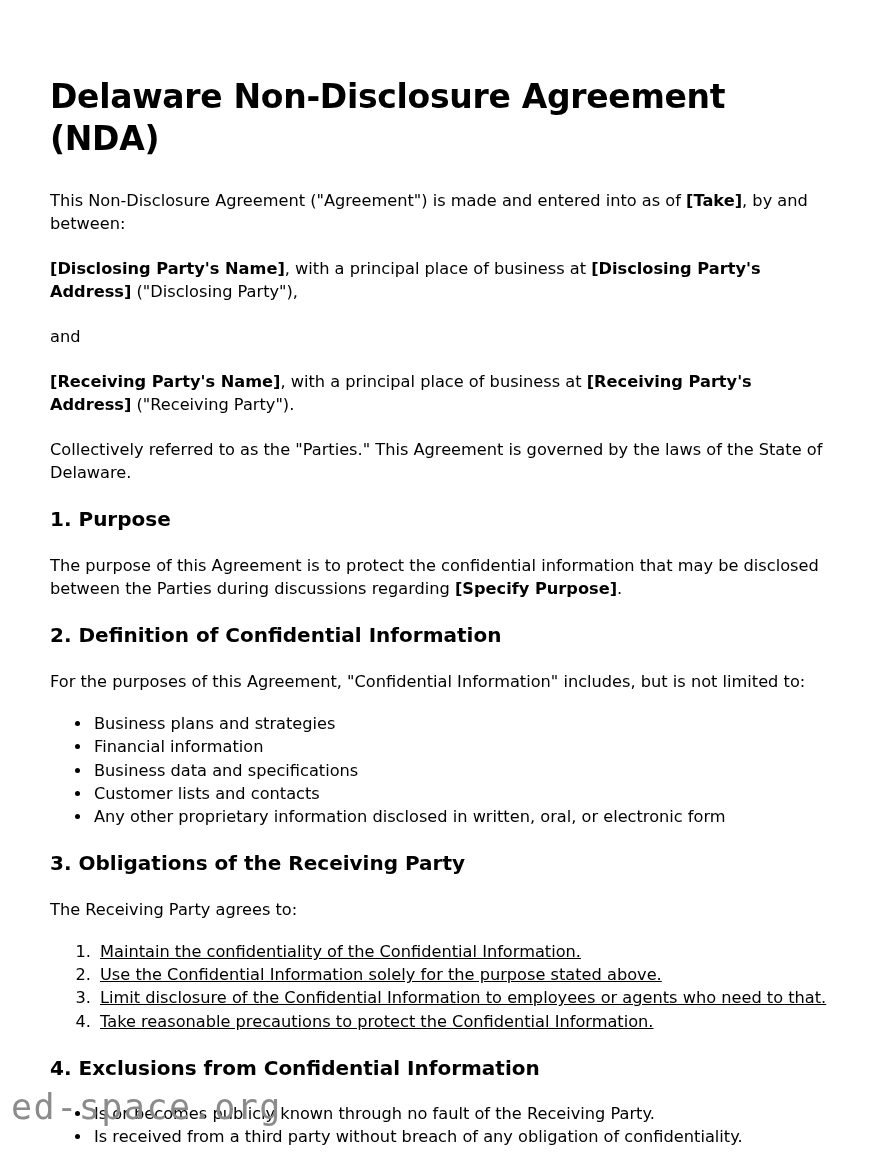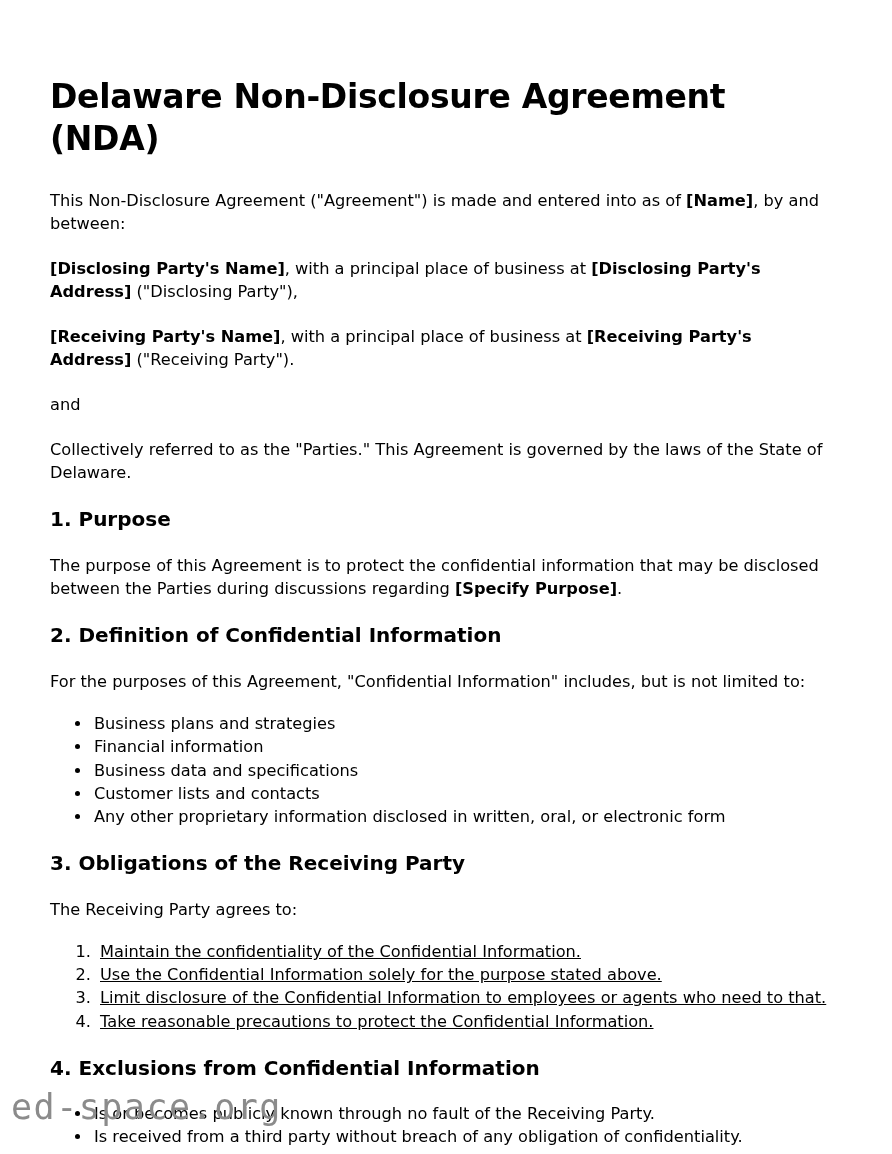--- a/index.html
+++ b/index.html
@@ -86,27 +86,27 @@
     user-select: none;
   }
 </style>
 </head>
 <body>
 
 <div class="page">
 
   <h1 class="doc-title">Delaware Non-Disclosure Agreement (NDA)</h1>
 
-  <p class="para"><span>This Non-Disclosure Agreement ("Agreement") is made and entered into as of </span><b>[Name]</b><span>, by and between:</span></p>
+  <p class="para"><span>This Non-Disclosure Agreement ("Agreement") is made and entered into as of </span><b>[Take]</b><span>, by and between:</span></p>
 
   <p class="para"><b>[Disclosing Party's Name]</b><span>, with a principal place of business at </span><b>[Disclosing Party's Address]</b><span> ("Disclosing Party"),</span></p>
 
+  <p class="para">and</p>
+
   <p class="para"><b>[Receiving Party's Name]</b><span>, with a principal place of business at </span><b>[Receiving Party's Address]</b><span> ("Receiving Party").</span></p>
-
-  <p class="para">and</p>
 
   <p class="para">Collectively referred to as the "Parties." This Agreement is governed by the laws of the State of Delaware.</p>
 
   <h2 class="sec-heading">1. Purpose</h2>
   <p class="para"><span>The purpose of this Agreement is to protect the confidential information that may be disclosed between the Parties during discussions regarding </span><b>[Specify Purpose]</b><span>.</span></p>
 
   <h2 class="sec-heading">2. Definition of Confidential Information</h2>
   <p class="para tight">For the purposes of this Agreement, "Confidential Information" includes, but is not limited to:</p>
   <ul class="doc-list">
     <li>Business plans and strategies</li>

